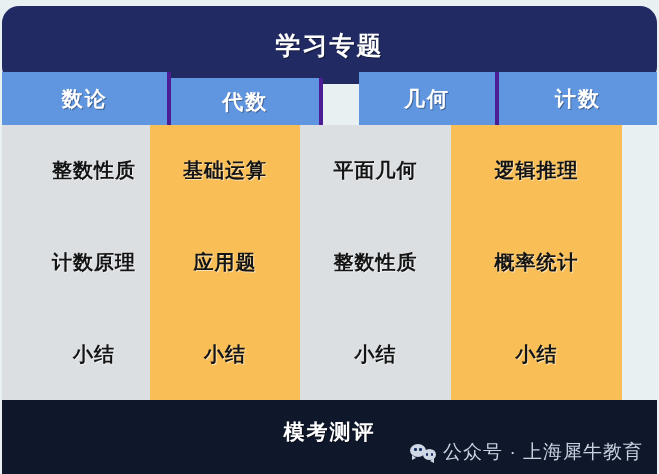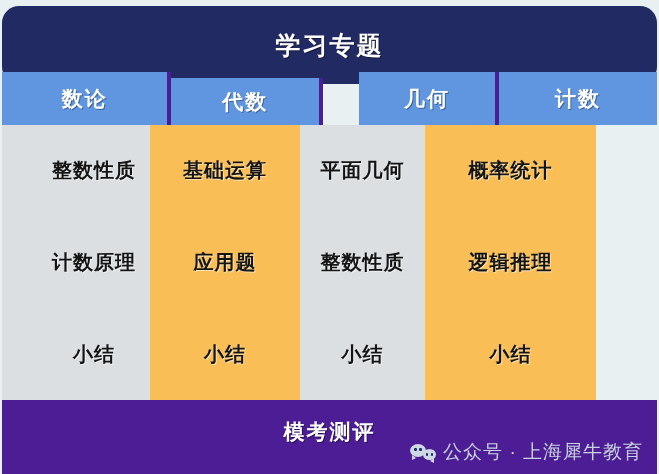--- a/index.html
+++ b/index.html
@@ -100,21 +100,21 @@
     font-family: "Liberation Serif", "DejaVu Serif", serif;
   }
 
   
   .footer-band {
     position: absolute;
     left: 2px;
     top: 400px;
     width: 655px;
     height: 74px;
-    background: #4c1d95;
+    background: #0f172a;
     box-sizing: border-box;
   }
   .footer-label {
     position: absolute;
     left: 0;
     right: 0;
     top: 18px;
     text-align: center;
     color: #ffffff;
     font-size: 21px;
@@ -206,28 +206,28 @@
       <div class="body-col tone-gray" style="width: 148px; padding-left: 36px;">
         <div class="body-cell">整数性质</div>
         <div class="body-cell">计数原理</div>
         <div class="body-cell">小结</div>
       </div>
       <div class="body-col tone-orange" style="width: 150px;">
         <div class="body-cell">基础运算</div>
         <div class="body-cell">应用题</div>
         <div class="body-cell">小结</div>
       </div>
-      <div class="body-col tone-gray" style="width: 125px;">
+      <div class="body-col tone-gray" style="width: 151px;">
         <div class="body-cell">平面几何</div>
         <div class="body-cell">整数性质</div>
         <div class="body-cell">小结</div>
       </div>
       <div class="body-col tone-orange" style="width: 171px;">
+        <div class="body-cell">逻辑推理</div>
         <div class="body-cell">概率统计</div>
-        <div class="body-cell">逻辑推理</div>
         <div class="body-cell">小结</div>
       </div>
     </div>
 
   <div class="footer-band">
     <div class="footer-label">模考测评</div>
     <div class="watermark">
       <span class="wechat-icon">
         <span class="bubble-big"></span>
         <span class="bubble-small"></span>

